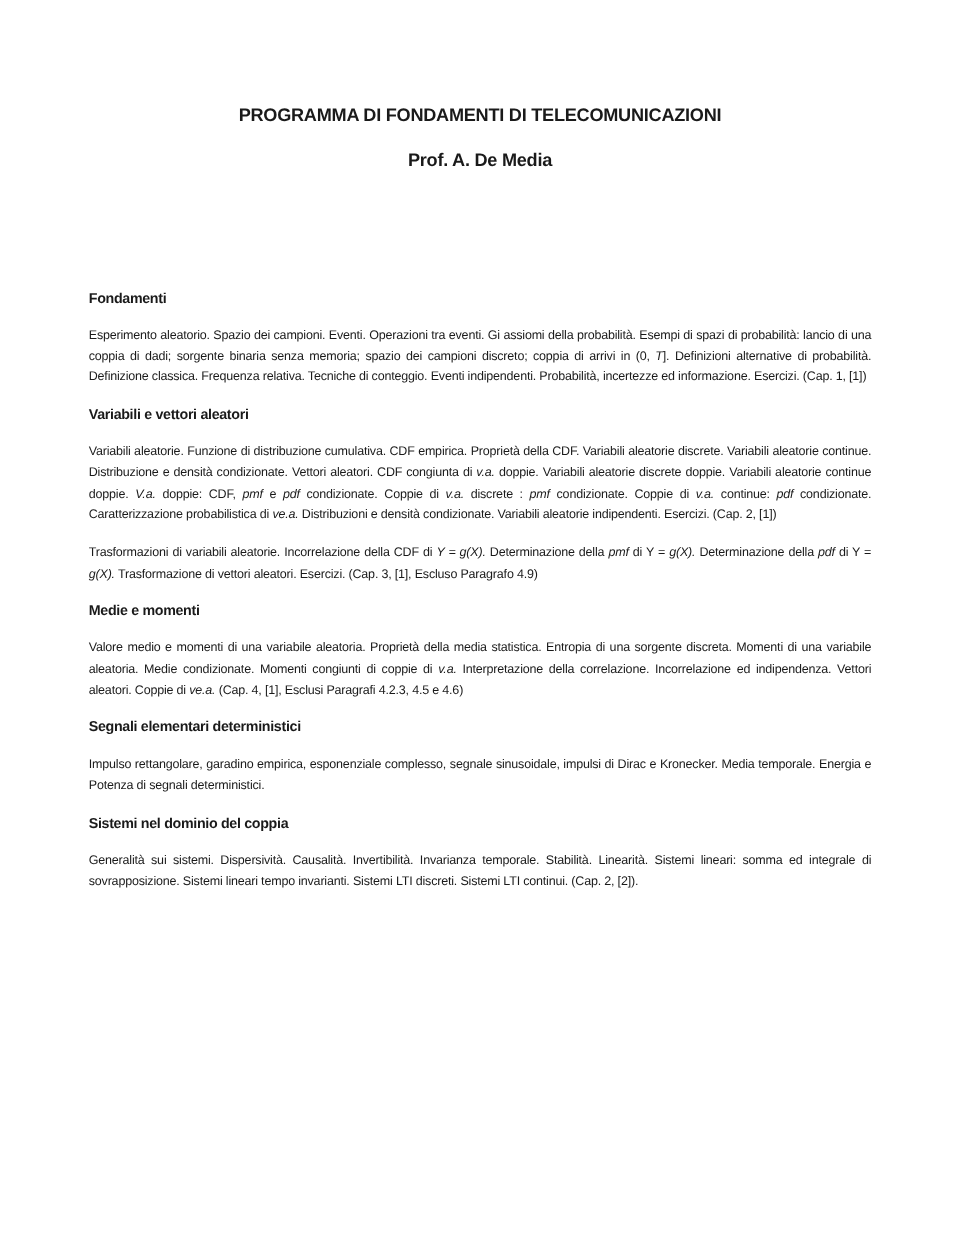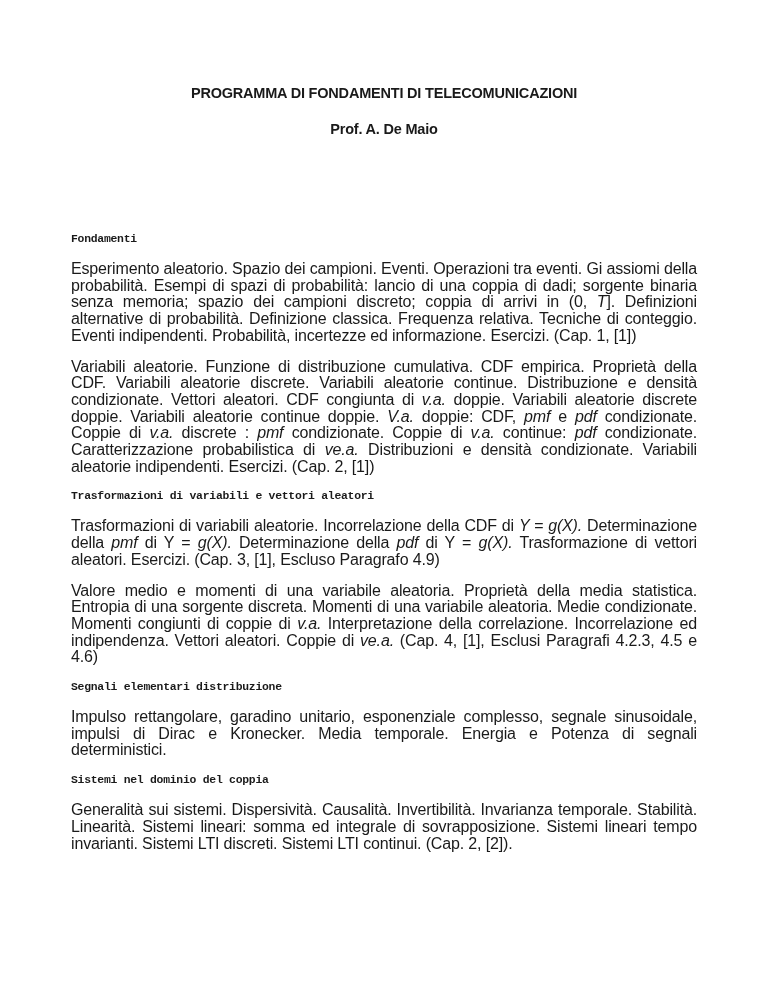--- a/index.html
+++ b/index.html
@@ -41,55 +41,55 @@
       left: 71px;
       top: 232px;
       width: 626px;
     }
     .section-heading {
       font-weight: bold;
       font-size: 11.4px;
       letter-spacing: -0.25px;
       margin: 0 0 15px 0;
       line-height: 14px;
-      font-family: Liberation Mono, monospace;
     }
     .section-body {
-      font-size: 16px;
+      font-size: 10px;
       line-height: 16.7px;
       text-align: justify;
       letter-spacing: -0.15px;
       margin: 0 0 14px 0;
     }
     .section-body i { font-style: italic; }
   </style>
 </head>
 <body>
 
 <div class="page">
   <div class="title-block title-main">PROGRAMMA DI FONDAMENTI DI TELECOMUNICAZIONI</div>
-  <div class="title-block title-prof">Prof. A. De Maio</div>
+  <div class="title-block title-prof">Prof. A. De Media</div>
 
   <div class="content">
     <div>
       <p class="section-heading">Fondamenti</p>
       <p class="section-body"><span>Esperimento aleatorio. Spazio dei campioni. Eventi. Operazioni tra eventi. Gi assiomi della probabilità. Esempi di spazi di probabilità: lancio di una coppia di dadi; sorgente binaria senza memoria; spazio dei campioni discreto; coppia di arrivi in (0, </span><i>T</i><span>]. Definizioni alternative di probabilità. Definizione classica. Frequenza relativa. Tecniche di conteggio. Eventi indipendenti. Probabilità, incertezze ed informazione. Esercizi. (Cap. 1, [1])</span></p>
     </div>
     <div>
+      <p class="section-heading">Variabili e vettori aleatori</p>
       <p class="section-body"><span>Variabili aleatorie. Funzione di distribuzione cumulativa. CDF empirica. Proprietà della CDF. Variabili aleatorie discrete. Variabili aleatorie continue. Distribuzione e densità condizionate. Vettori aleatori. CDF congiunta di </span><i>v.a.</i><span> doppie. Variabili aleatorie discrete doppie. Variabili aleatorie continue doppie. </span><i>V.a.</i><span> doppie: CDF, </span><i>pmf</i><span>  e </span><i>pdf</i><span> condizionate. Coppie di </span><i>v.a.</i><span> discrete : </span><i>pmf</i><span> condizionate. Coppie di </span><i>v.a.</i><span> continue: </span><i>pdf</i><span> condizionate. Caratterizzazione probabilistica di </span><i>ve.a.</i><span> Distribuzioni e densità condizionate. Variabili aleatorie indipendenti. Esercizi. (Cap. 2, [1])</span></p>
     </div>
     <div>
-      <p class="section-heading">Trasformazioni di variabili e vettori aleatori</p>
       <p class="section-body"><span>Trasformazioni di variabili aleatorie. Incorrelazione della CDF di </span><i>Y = g(X).</i><span> Determinazione della </span><i>pmf</i><span> di Y = </span><i>g(X).</i><span> Determinazione della </span><i>pdf</i><span> di Y = </span><i>g(X).</i><span> Trasformazione di vettori aleatori. Esercizi. (Cap. 3, [1], Escluso Paragrafo 4.9)</span></p>
     </div>
     <div>
+      <p class="section-heading">Medie e momenti</p>
       <p class="section-body"><span>Valore medio e momenti di una variabile aleatoria. Proprietà della media statistica. Entropia di una sorgente discreta. Momenti di una variabile aleatoria. Medie condizionate. Momenti congiunti di coppie di </span><i>v.a.</i><span> Interpretazione della correlazione. Incorrelazione ed indipendenza. Vettori aleatori. Coppie di </span><i>ve.a.</i><span> (Cap. 4, [1], Esclusi Paragrafi 4.2.3, 4.5 e 4.6)</span></p>
     </div>
     <div>
-      <p class="section-heading">Segnali elementari distribuzione</p>
-      <p class="section-body"><span>Impulso rettangolare, garadino unitario, esponenziale complesso, segnale sinusoidale, impulsi di Dirac e Kronecker. Media temporale. Energia e Potenza di segnali deterministici.</span></p>
+      <p class="section-heading">Segnali elementari deterministici</p>
+      <p class="section-body"><span>Impulso rettangolare, garadino empirica, esponenziale complesso, segnale sinusoidale, impulsi di Dirac e Kronecker. Media temporale. Energia e Potenza di segnali deterministici.</span></p>
     </div>
     <div>
       <p class="section-heading">Sistemi nel dominio del coppia</p>
       <p class="section-body"><span>Generalità sui sistemi. Dispersività. Causalità. Invertibilità. Invarianza temporale. Stabilità. Linearità. Sistemi lineari: somma ed integrale di sovrapposizione. Sistemi lineari tempo invarianti. Sistemi LTI discreti. Sistemi LTI continui. (Cap. 2, [2]).</span></p>
     </div>
   </div>
 </div>
 
 </body></html>

